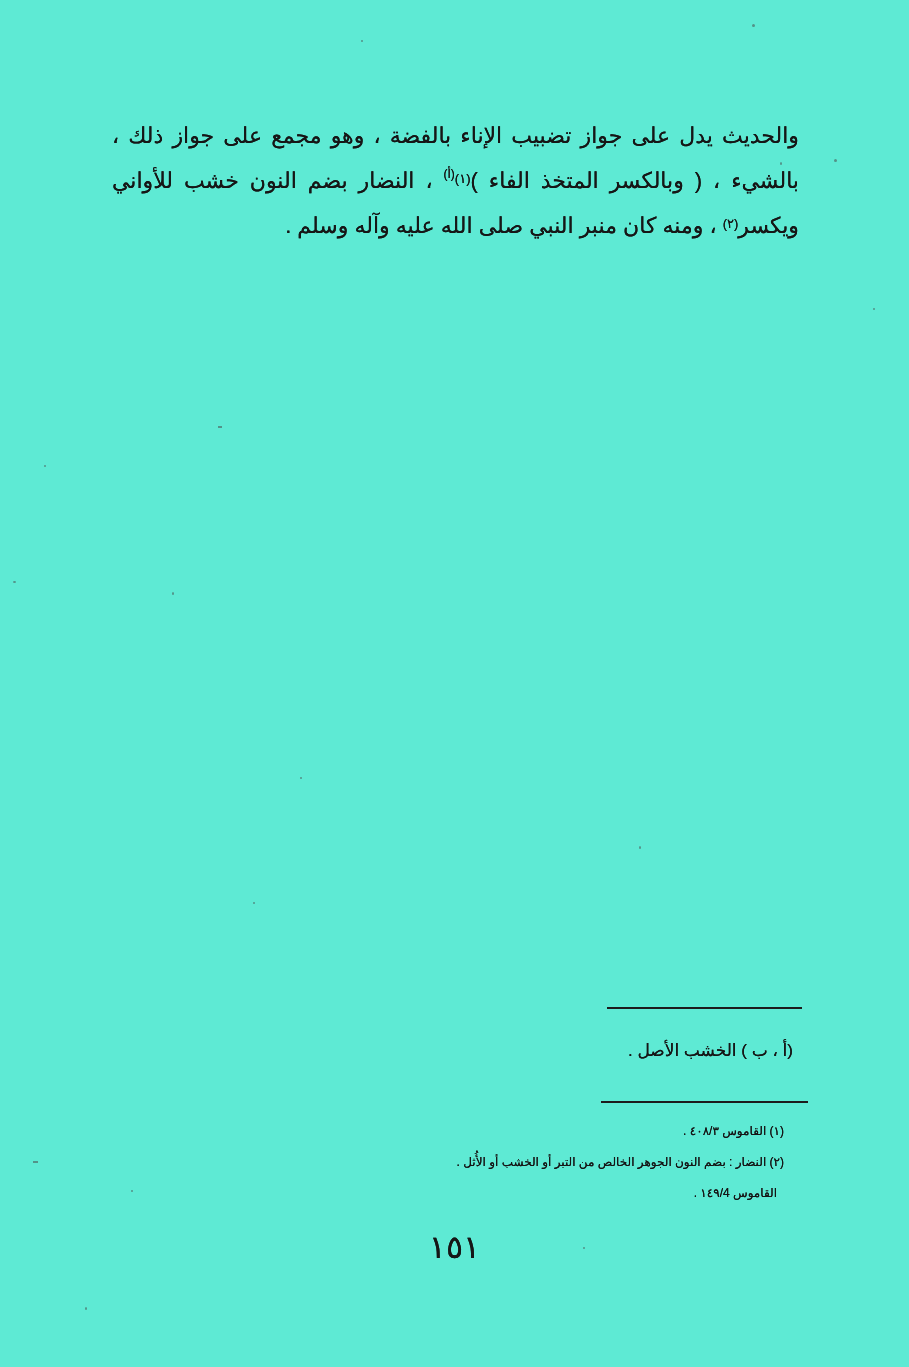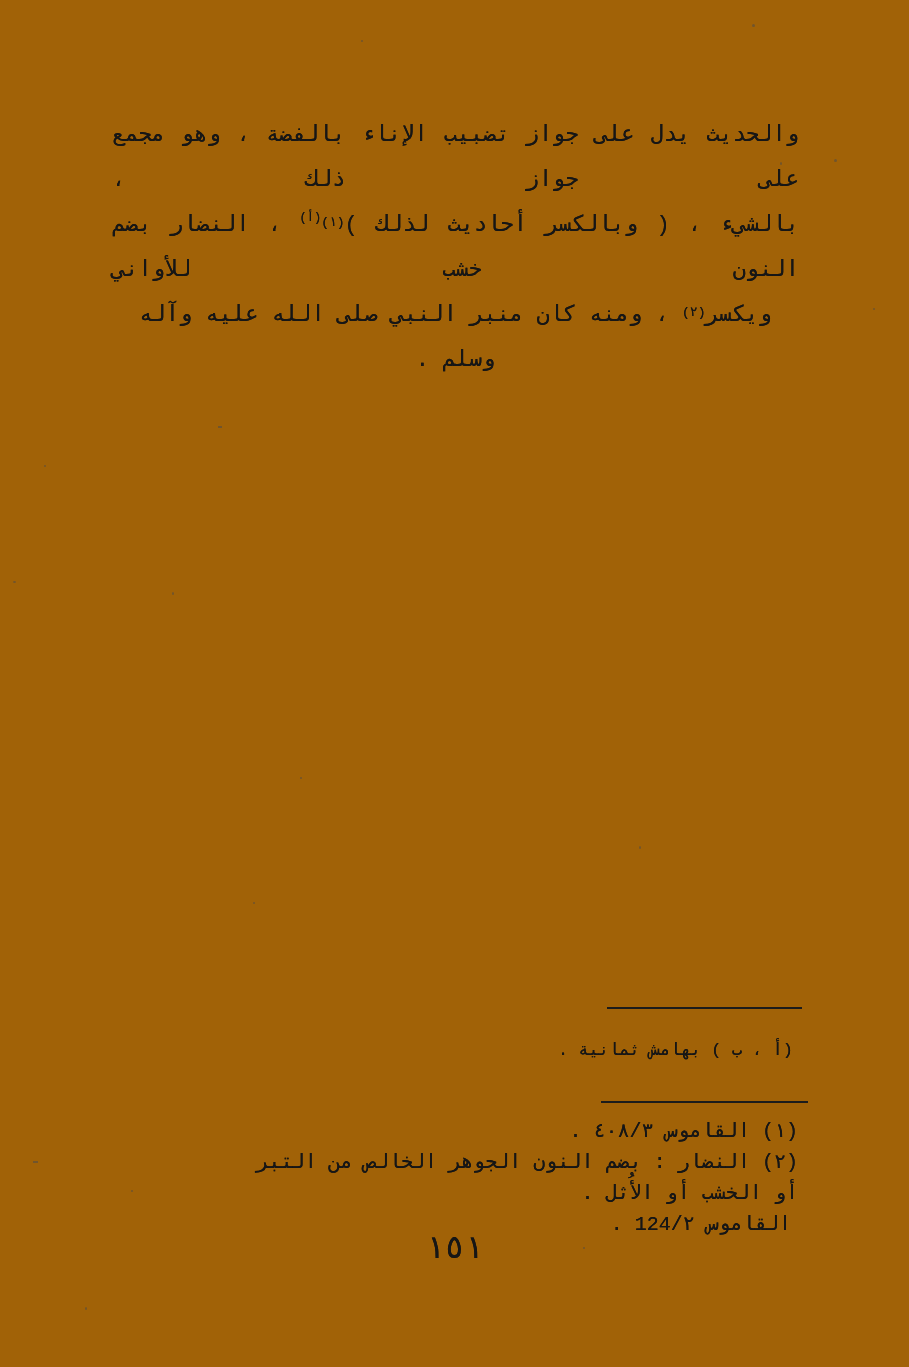--- a/index.html
+++ b/index.html
@@ -4,22 +4,22 @@
 <style>
   html, body {
     margin: 0;
     padding: 0;
     background: #ffffff;
   }
   .page {
     position: relative;
     width: 909px;
     height: 1367px;
-    background: #a16207;
-    font-family: Liberation Mono, monospace;
+    background: #5eead4;
+    font-family: Liberation Sans, sans-serif;
     color: #161616;
     overflow: hidden;
     text-shadow: 0 0 0.4px currentColor;
   }
 
   
   .main-text {
     position: absolute;
     top: 113px;
     right: 110px;
@@ -28,21 +28,21 @@
     font-size: 22px;
     line-height: 45px;
   }
   .tline {
     text-align: justify;
   }
   .tline.stretch {
     text-align-last: justify;
   }
   .tline.endline {
-    text-align: center;
+    text-align: right;
   }
   .tline.para2 {
     margin-top: 10px;
     padding-right: 38px;
     text-align: right;
   }
   sup.fnref {
     font-size: 13px;
     line-height: 0;
     vertical-align: 5px;
@@ -77,24 +77,24 @@
     position: absolute;
     top: 1101px;
     right: 101px;
     width: 207px;
     height: 2px;
     background: #1c1c1c;
   }
   .footnotes {
     position: absolute;
     top: 1116px;
-    right: 111px;
+    right: 125px;
     width: 560px;
     direction: rtl;
-    font-size: 20px;
+    font-size: 12px;
     line-height: 31px;
   }
   .fn-cont {
     padding-right: 7px;
   }
 
   
   .page-number {
     position: absolute;
     top: 1228px;
@@ -114,34 +114,34 @@
     opacity: 0.55;
   }
 </style>
 </head>
 <body>
 
 <div class="page">
 
   <section class="main-text">
     <div class="tline stretch">والحديث يدل على جواز تضبيب الإناء بالفضة ، وهو مجمع على جواز ذلك ،</div>
-    <div class="tline stretch"><span>بالشيء ، ( وبالكسر أحاديث لذلك )</span><sup class="fnref">(١)</sup><sup class="fnref high">(أ)</sup><span> ، النضار بضم النون خشب للأواني</span></div>
+    <div class="tline stretch"><span>بالشيء ، ( وبالكسر المتخذ الفاء )</span><sup class="fnref">(١)</sup><sup class="fnref high">(أ)</sup><span> ، النضار بضم النون خشب للأواني</span></div>
     <div class="tline endline"><span>ويكسر</span><sup class="fnref">(٢)</sup><span> ، ومنه كان منبر النبي صلى الله عليه وآله وسلم .</span></div>
   </section>
 
   <div class="apparatus-sep"></div>
 
-  <div class="apparatus-note">(أ ، ب ) بهامش ثمانية .</div>
+  <div class="apparatus-note">(أ ، ب ) الخشب الأصل .</div>
 
   <div class="fn-sep"></div>
 
   <div class="footnotes">
     <div class="fn">(١) القاموس ٤٠٨/٣ .</div>
     <div class="fn">(٢) النضار : بضم النون الجوهر الخالص من التبر أو الخشب أو الأُثل .</div>
-    <div class="fn fn-cont">القاموس 124/٢ .</div>
+    <div class="fn fn-cont">القاموس ١٤٩/4 .</div>
   </div>
 
   <div class="page-number">١٥١</div>
 
   <div class="speck" style="left:752px;top:24px;width:3px;height:3px;"></div>
   <div class="speck" style="left:361px;top:40px;width:2px;height:2px;"></div>
   <div class="speck" style="left:834px;top:159px;width:3px;height:3px;"></div>
   <div class="speck" style="left:780px;top:162px;width:2px;height:3px;"></div>
   <div class="speck" style="left:873px;top:308px;width:2px;height:2px;"></div>
   <div class="speck" style="left:218px;top:426px;width:4px;height:2px;border-radius:0;"></div>

